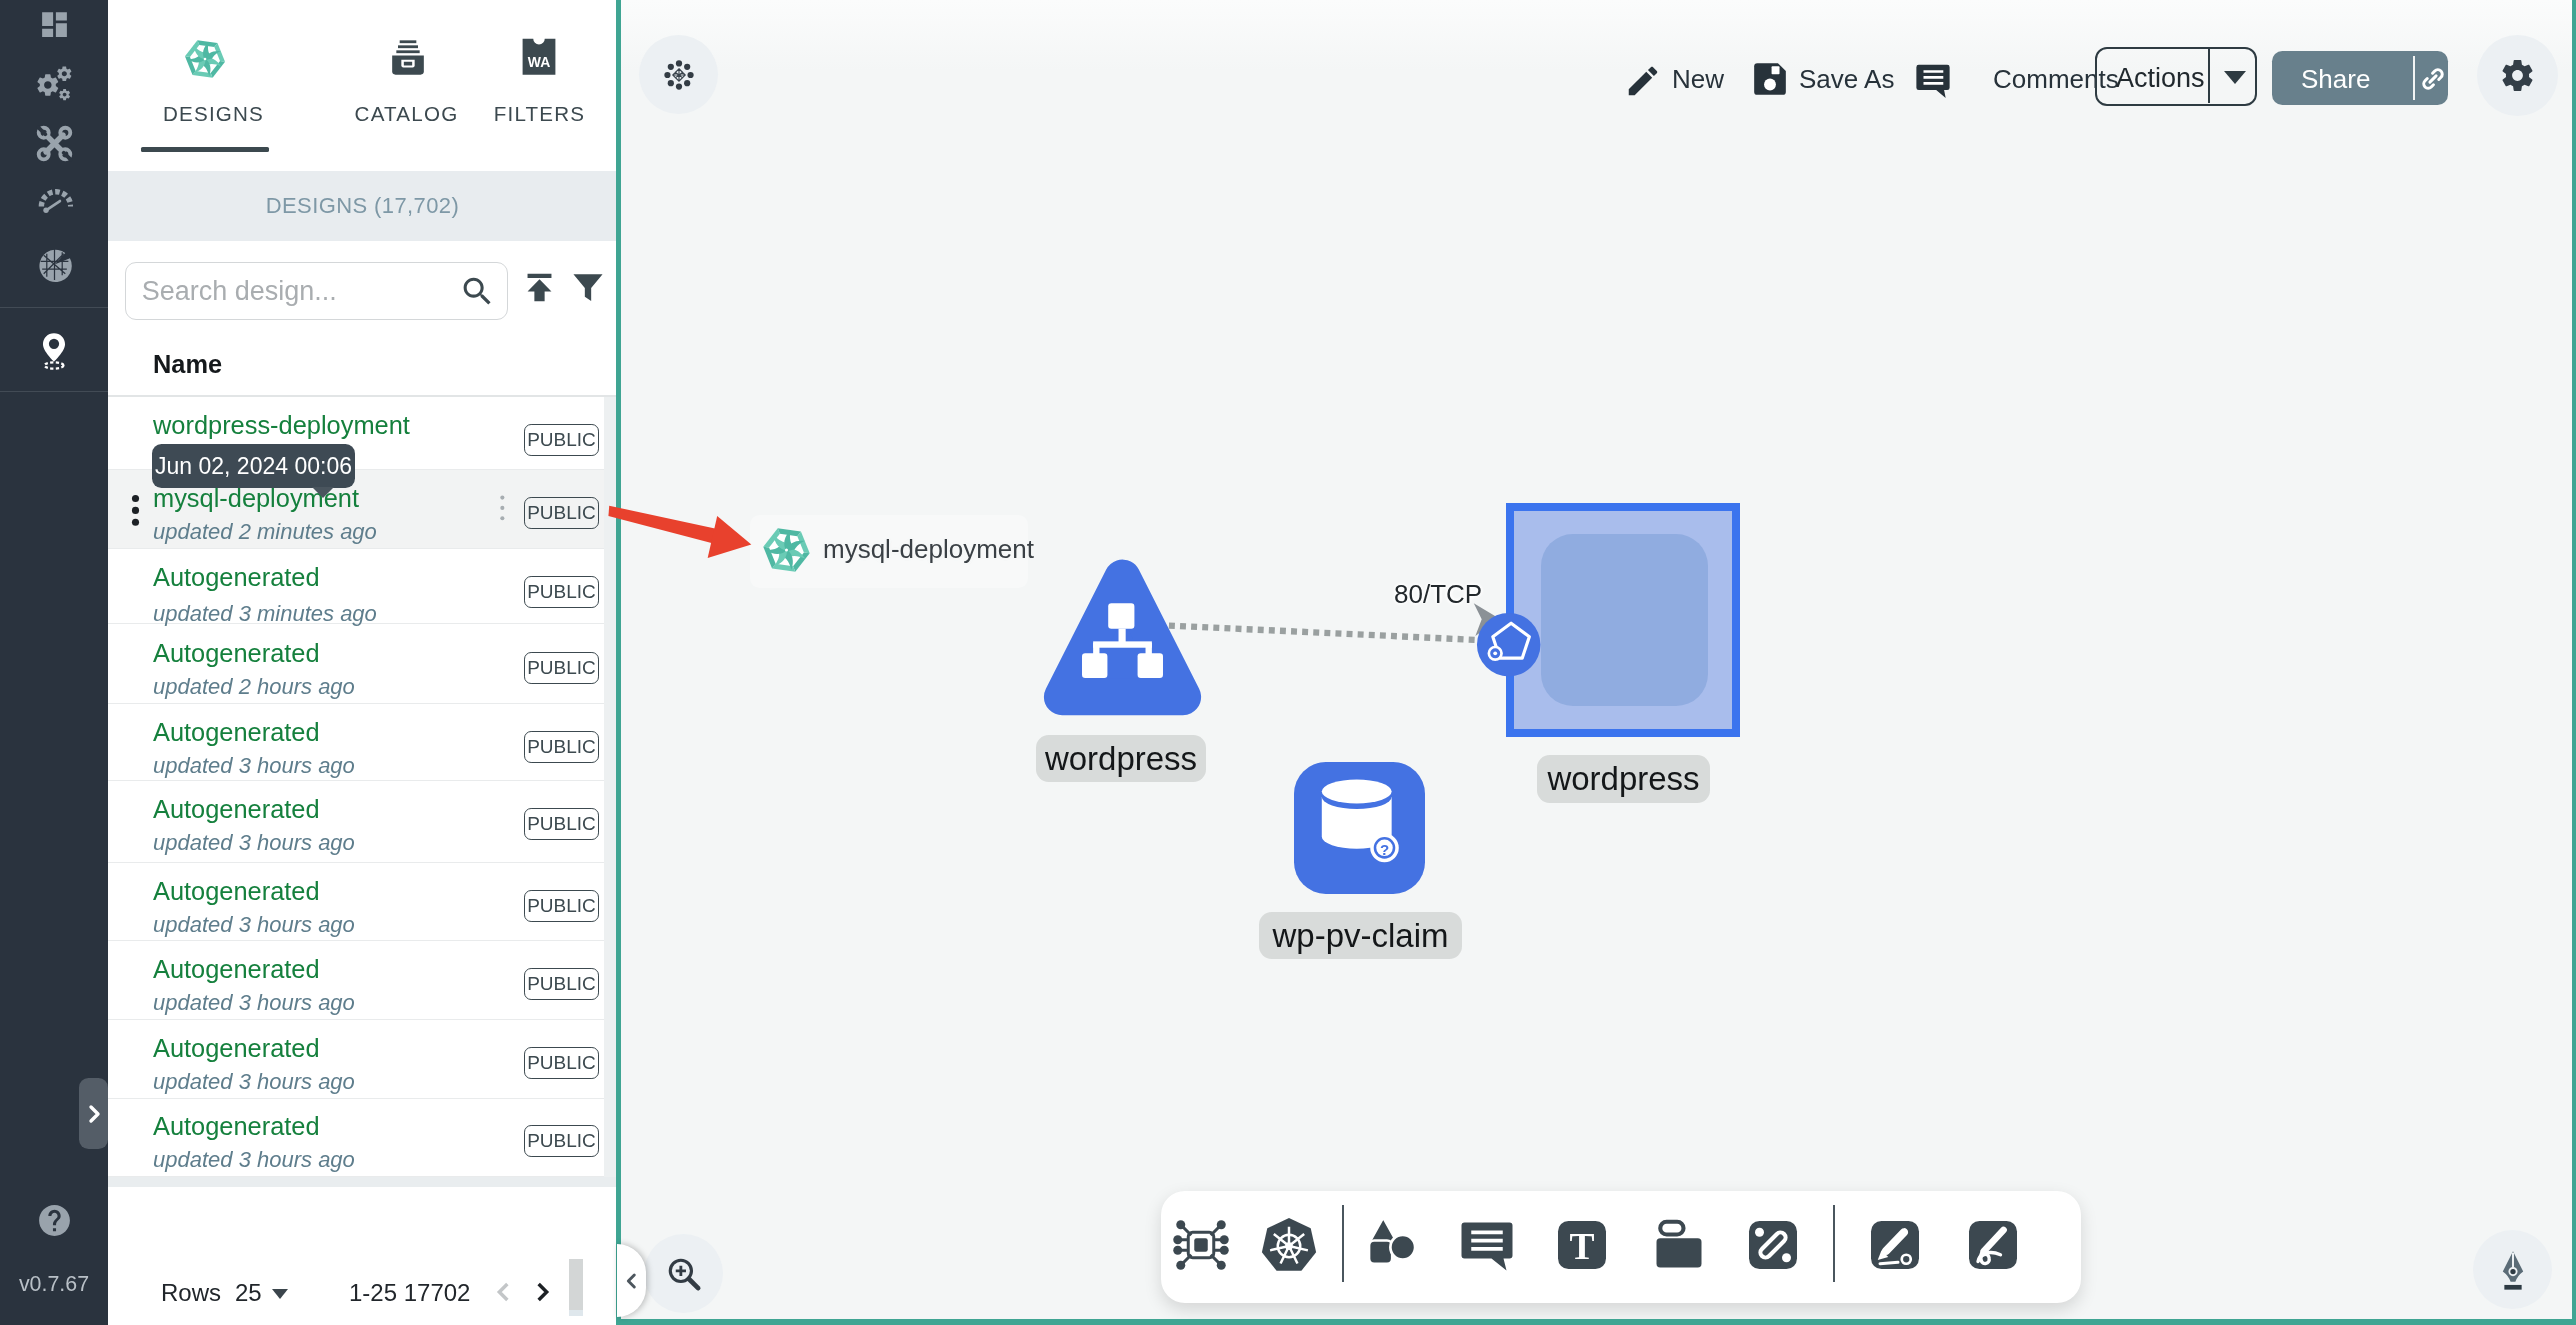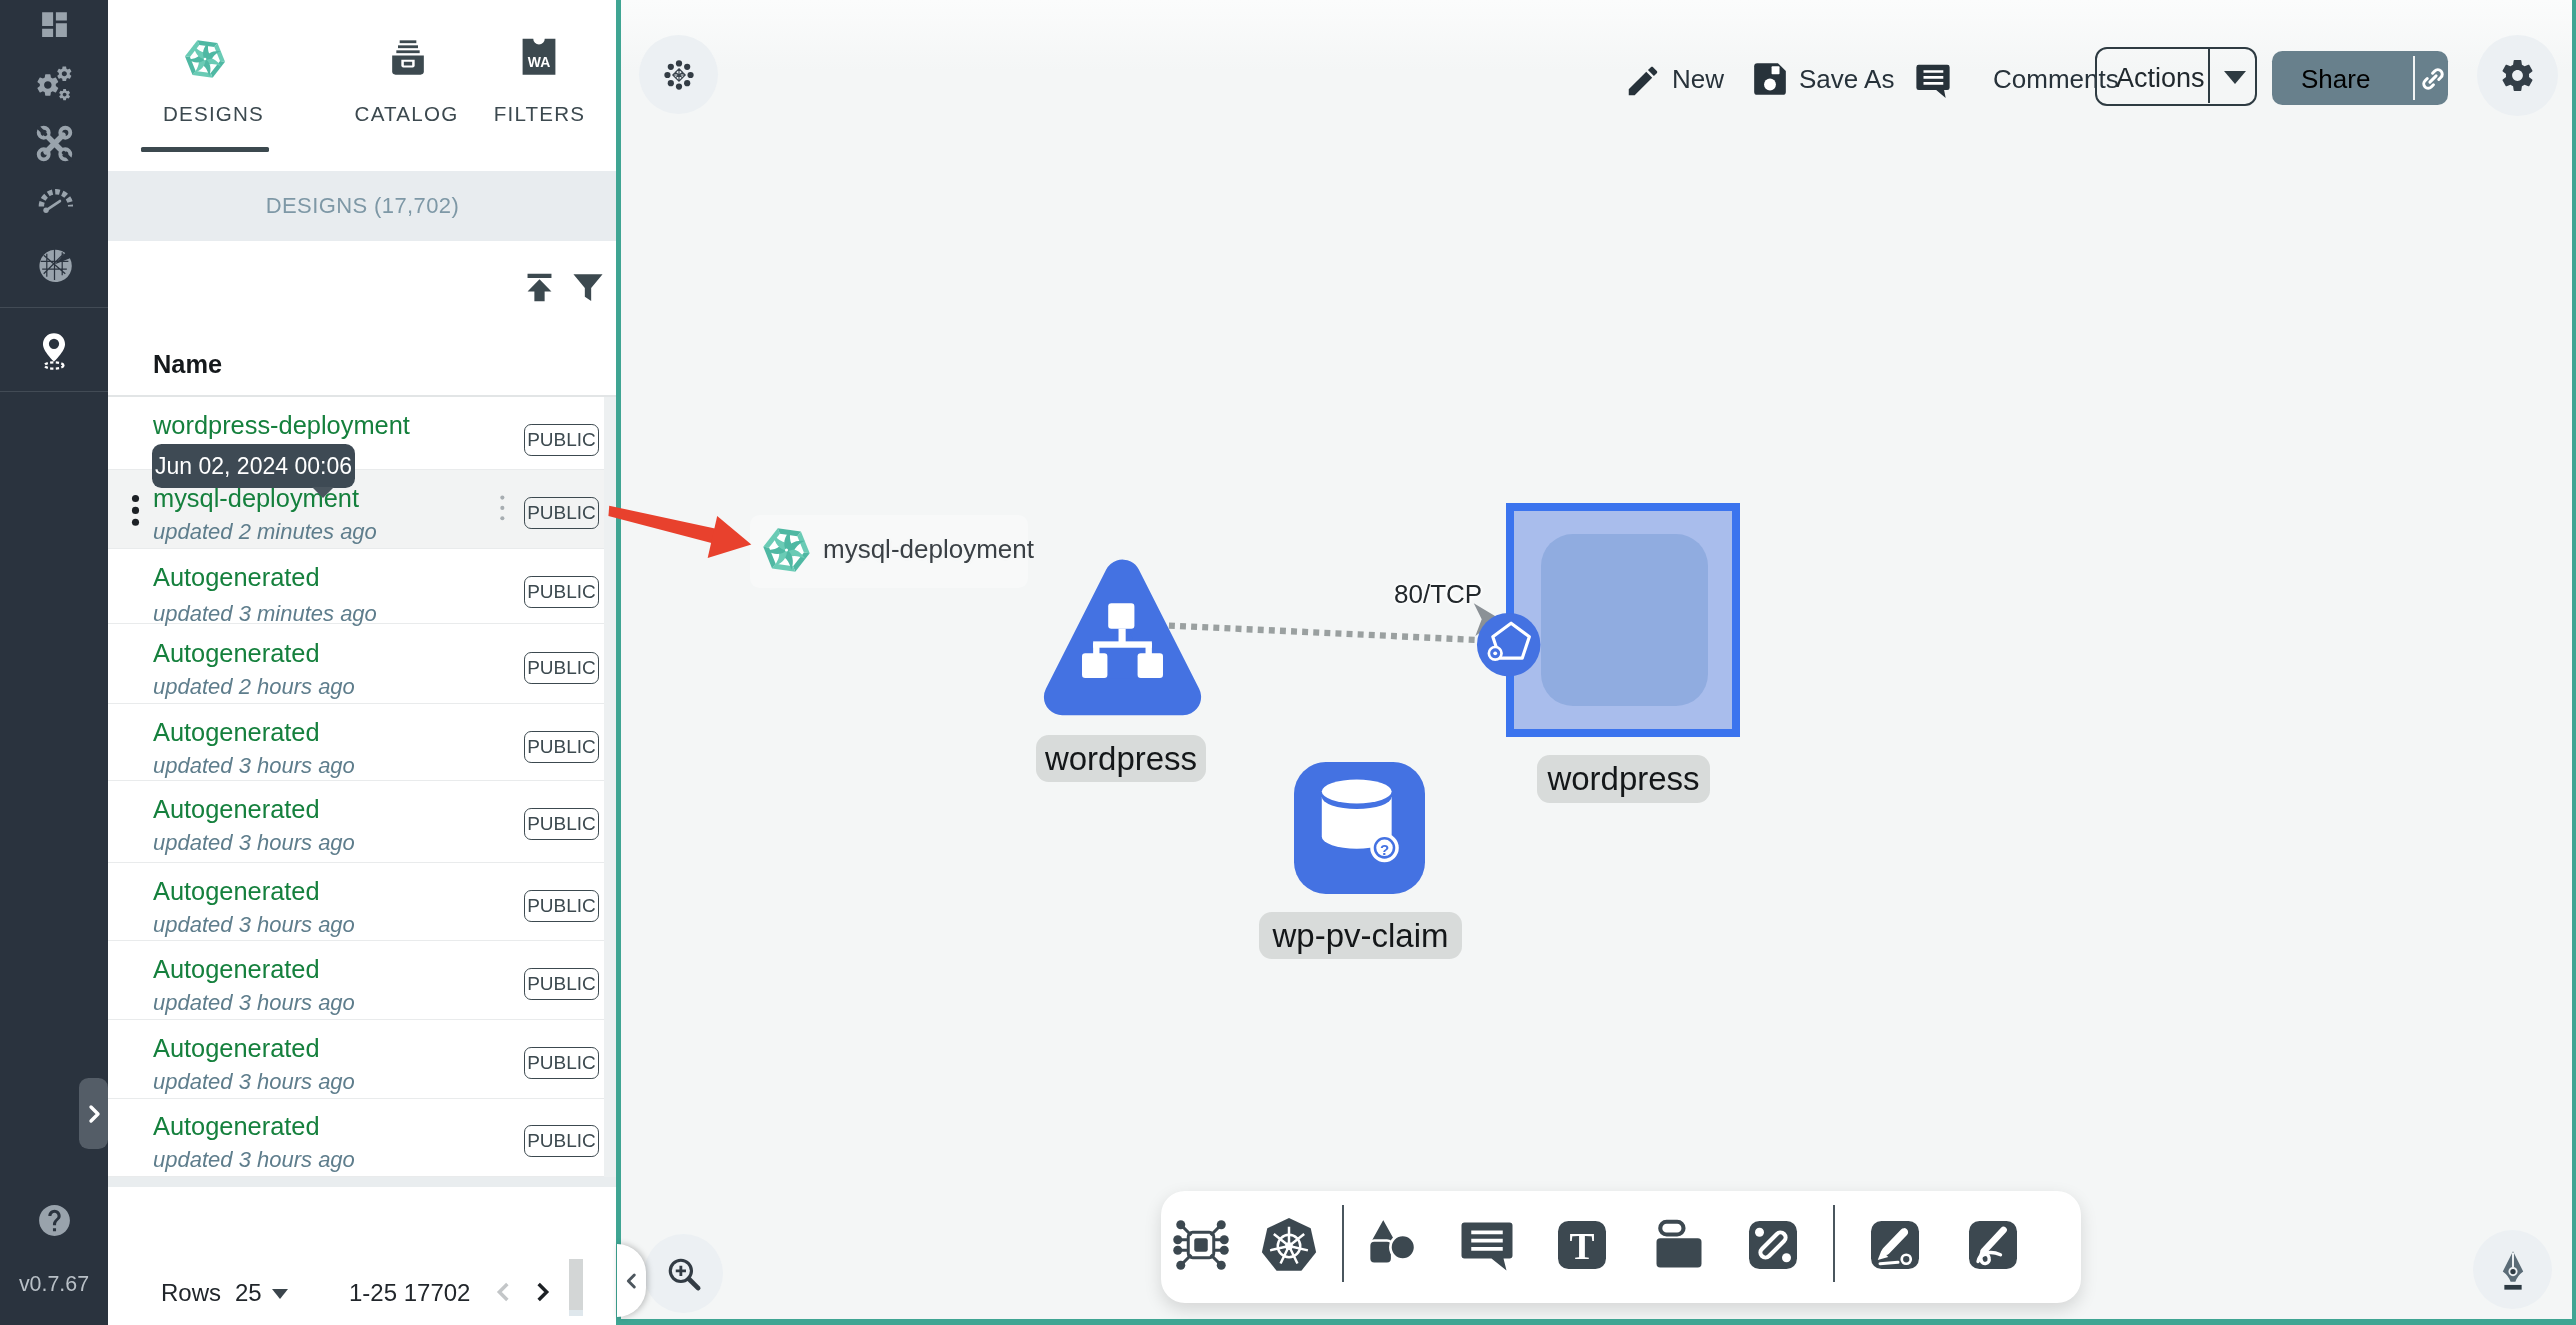--- a/index.html
+++ b/index.html
@@ -50,21 +50,21 @@
 #canvas { position:absolute; left:621px; top:0; width:1951px; height:1319px;
   background:linear-gradient(#fbfcfc, #f4f6f6 71px); }
 .circbtn { position:absolute; border-radius:50%; background:#ECF0F3; display:flex; align-items:center; justify-content:center; }
 .toptxt { position:absolute; font-size:26px; color:#27323a; }
 #actions { position:absolute; left:1474px; top:47px; width:162px; height:59px; border:2.4px solid #2E3B42; border-radius:12px; }
 #actions .t { position:absolute; left:19px; top:14.3px; font-size:27px; color:#21292e; }
 #actions .sep { position:absolute; left:111px; top:0px; width:2.4px; height:54px; background:#2E3B42; }
 #actions .car { position:absolute; left:127px; top:22px; width:0; height:0;
   border-left:11px solid transparent; border-right:11px solid transparent; border-top:13.5px solid #2E3B42; }
 #share { position:absolute; left:1651px; top:51px; width:176px; height:54px; background:#68808C; border-radius:10.3px; }
-#share .t { position:absolute; left:29px; top:12.7px; font-size:26px; color:#000000; }
+#share .t { position:absolute; left:29px; top:12.7px; font-size:26px; color:#ffffff; }
 #share .sep { position:absolute; left:141px; top:4.8px; width:1.6px; height:44px; background:#f2f4f4; }
 
 .nlabel { position:absolute; background:rgba(214,217,216,0.95); border-radius:12.7px;
   display:flex; align-items:center; justify-content:center; font-size:33px; color:#141719; }
 #mysqltxt { position:absolute; left:202px; top:534px; font-size:26px; color:#3a4045; font-weight:500;
   text-shadow:0 0 4.8px #f4f6f6, 0 0 4.8px #f4f6f6; }
 #tcptxt { position:absolute; left:773px; top:579px; font-size:26px; color:#22282c; font-weight:500;
   text-shadow:0 0 4px #fff, 0 0 4px #fff, 0 0 4px #fff, 0 0 6.4px #fff; }
 
 #toolbar { position:absolute; left:540px; top:1191px; width:920px; height:112px; background:#fff; border-radius:24px;
@@ -189,20 +189,26 @@
       <path fill="#3C494F" d="M4 2 h13 a7 7 0 0 0 14 0 h13 v44 h-40 z"></path>
       <text x="24" y="36" font-size="17" font-weight="bold" fill="#fff" text-anchor="middle" font-family="Liberation Sans">WA</text>
     </svg>
   </div>
   <div class="tablbl" style="left:50px; width:111px;">DESIGNS</div>
   <div class="tablbl" style="left:243px; width:111px;">CATALOG</div>
   <div class="tablbl" style="left:380px; width:103px;">FILTERS</div>
   <div id="underline"></div>
   <div id="phead">DESIGNS (17,702)</div>
 
+  <div id="searchbox">
+    <span class="ph">Search design...</span>
+    <svg width="37" height="37" viewBox="0 0 24 24" style="margin-right:11px;">
+        <path fill="#3C494F" d="M15.5 14h-.79l-.28-.27C15.41 12.59 16 11.11 16 9.5 16 5.91 13.09 3 9.5 3S3 5.91 3 9.5 5.91 16 9.5 16c1.61 0 3.09-.59 4.23-1.57l.27.28v.79l5 4.99L20.49 19l-4.99-5zm-6 0C7.01 14 5 11.99 5 9.5S7.01 5 9.5 5 14 7.01 14 9.5 11.99 14 9.5 14z"></path>
+      </svg>
+  </div>
   <div class="abs" style="left:411px; top:267px;">
     <svg width="41" height="41" viewBox="0 0 24 24">
         <path fill="#3C494F" d="M5 4v2.4h14V4H5zm0 10.4h4V20h6v-5.6h4l-7-7.2-7 7.2z"></path>
       </svg>
   </div>
   <div class="abs" style="left:461px; top:268px;">
     <svg width="38" height="38" viewBox="0 0 24 24">
         <path fill="#3C494F" d="M2.8 4h18.4l-7.2 8.6v8.2l-4-2.6v-5.6z"></path>
       </svg>
   </div>

